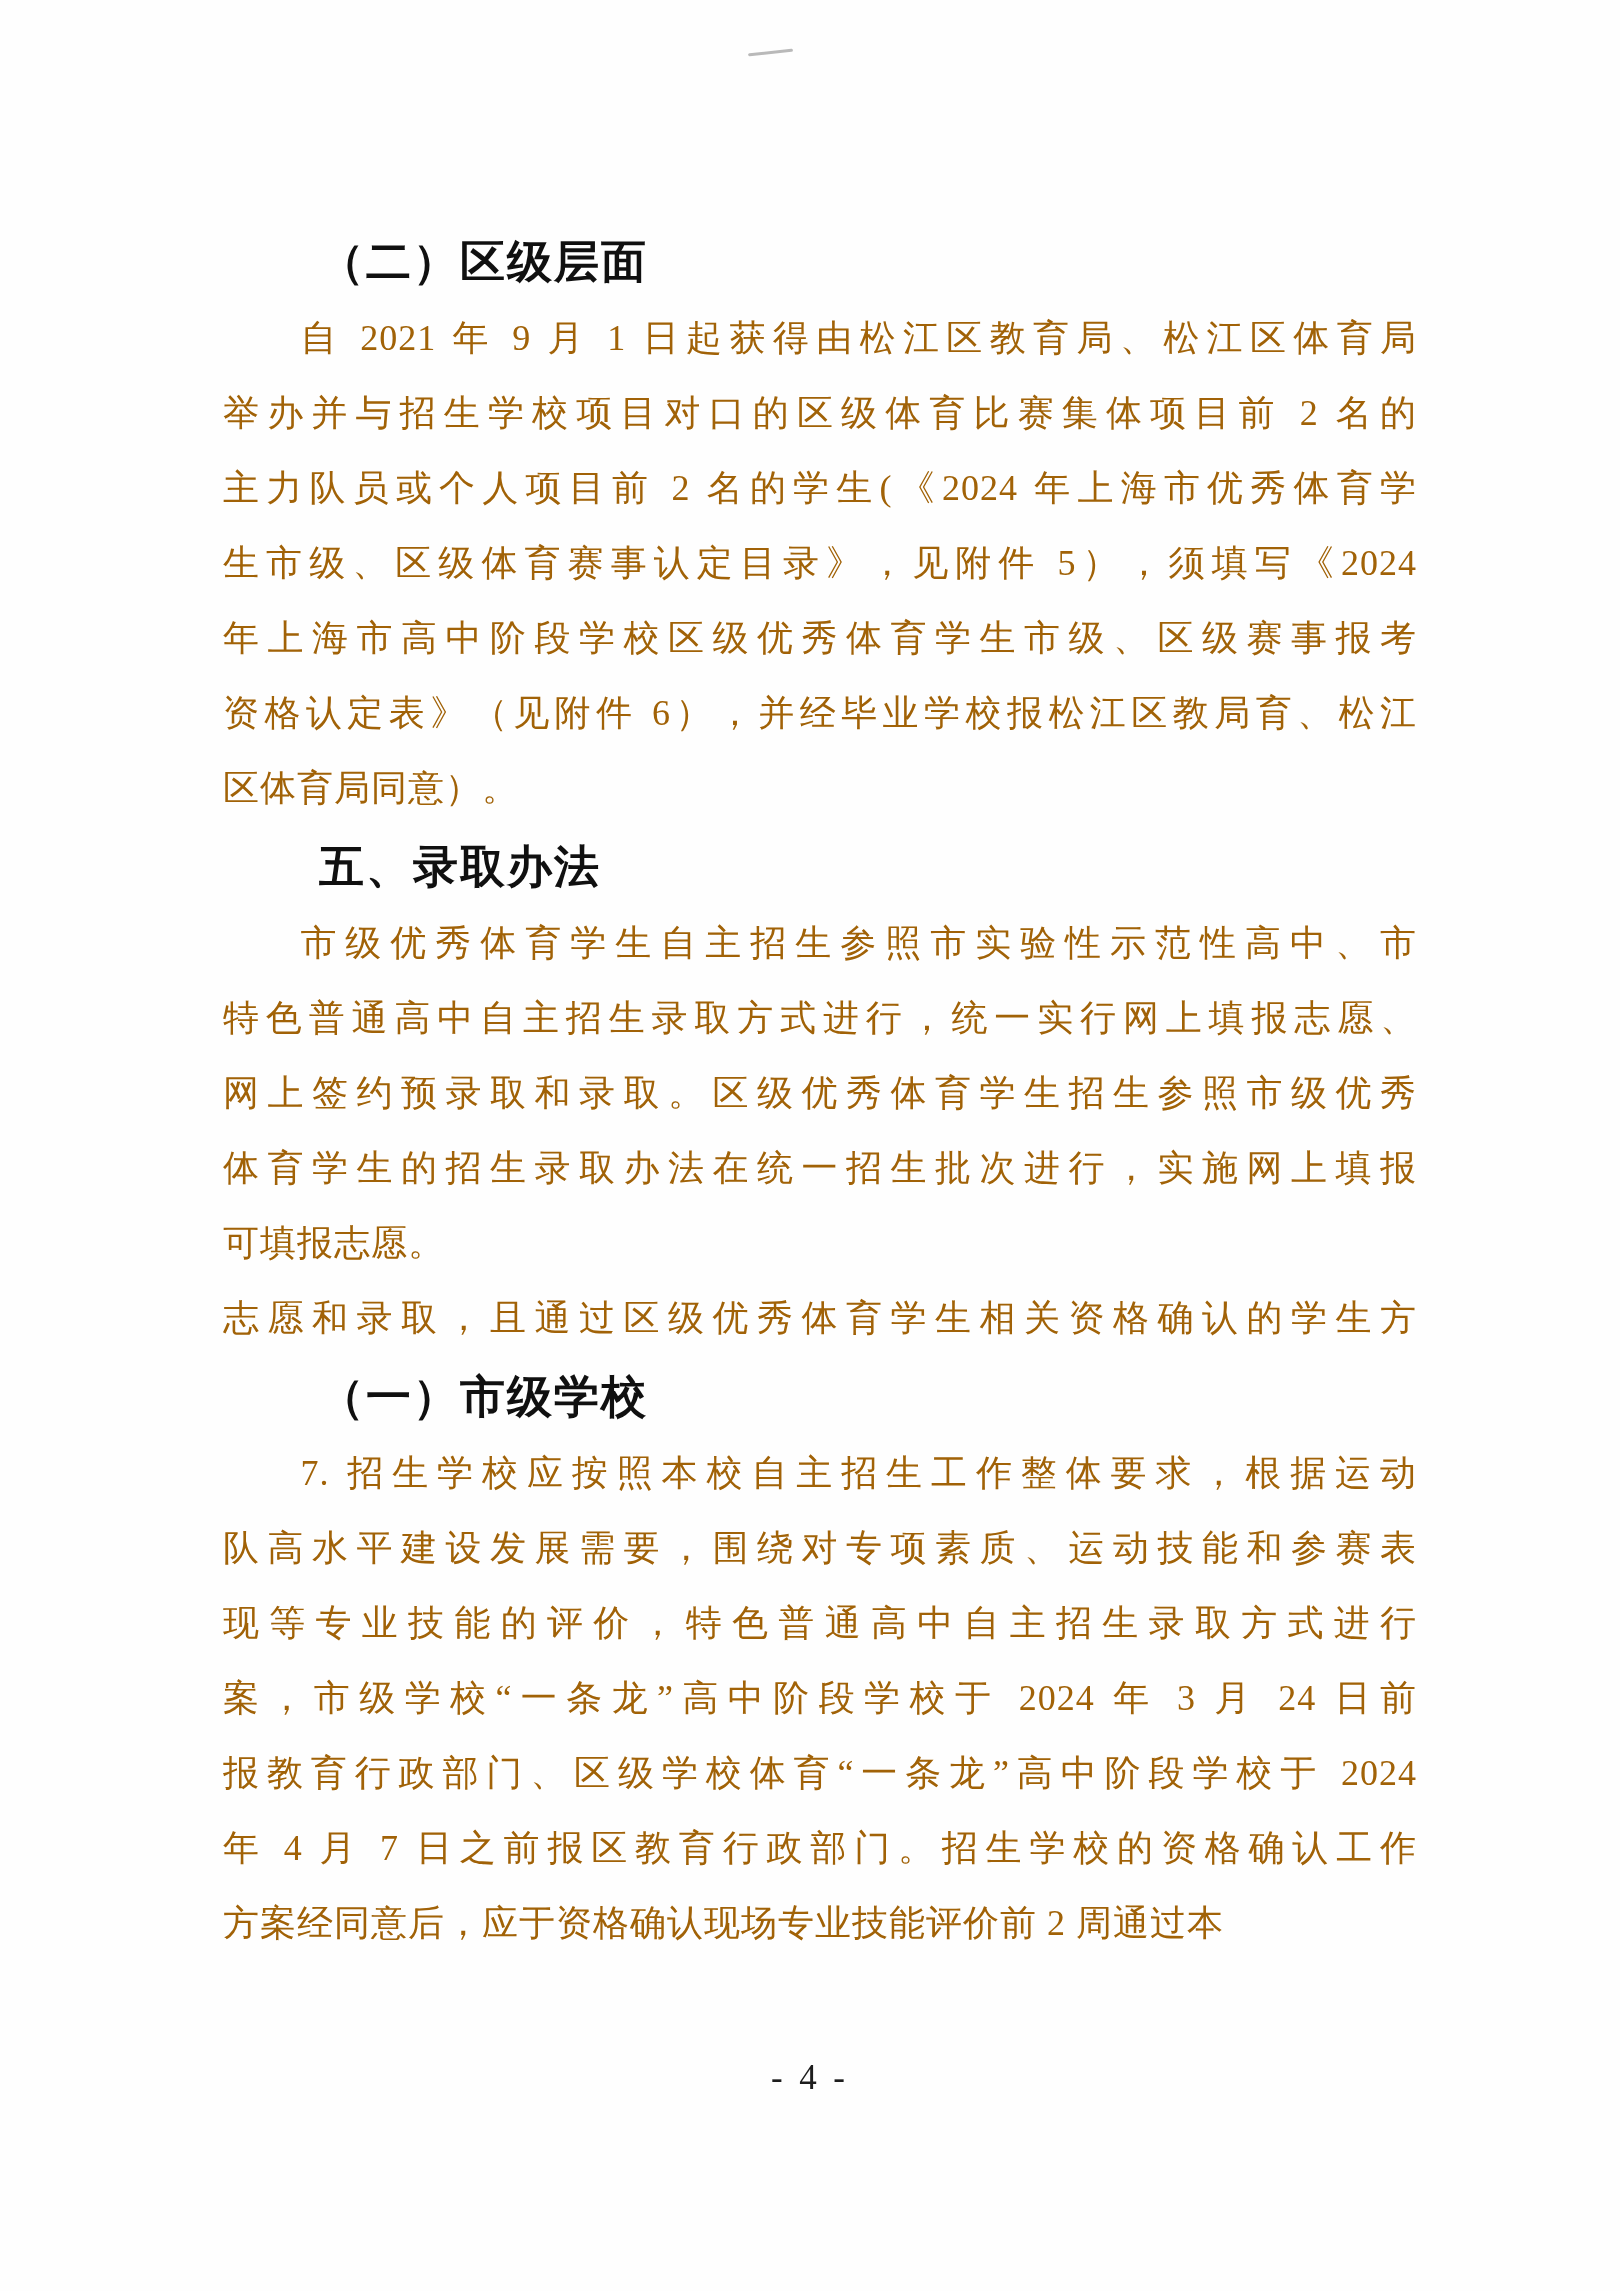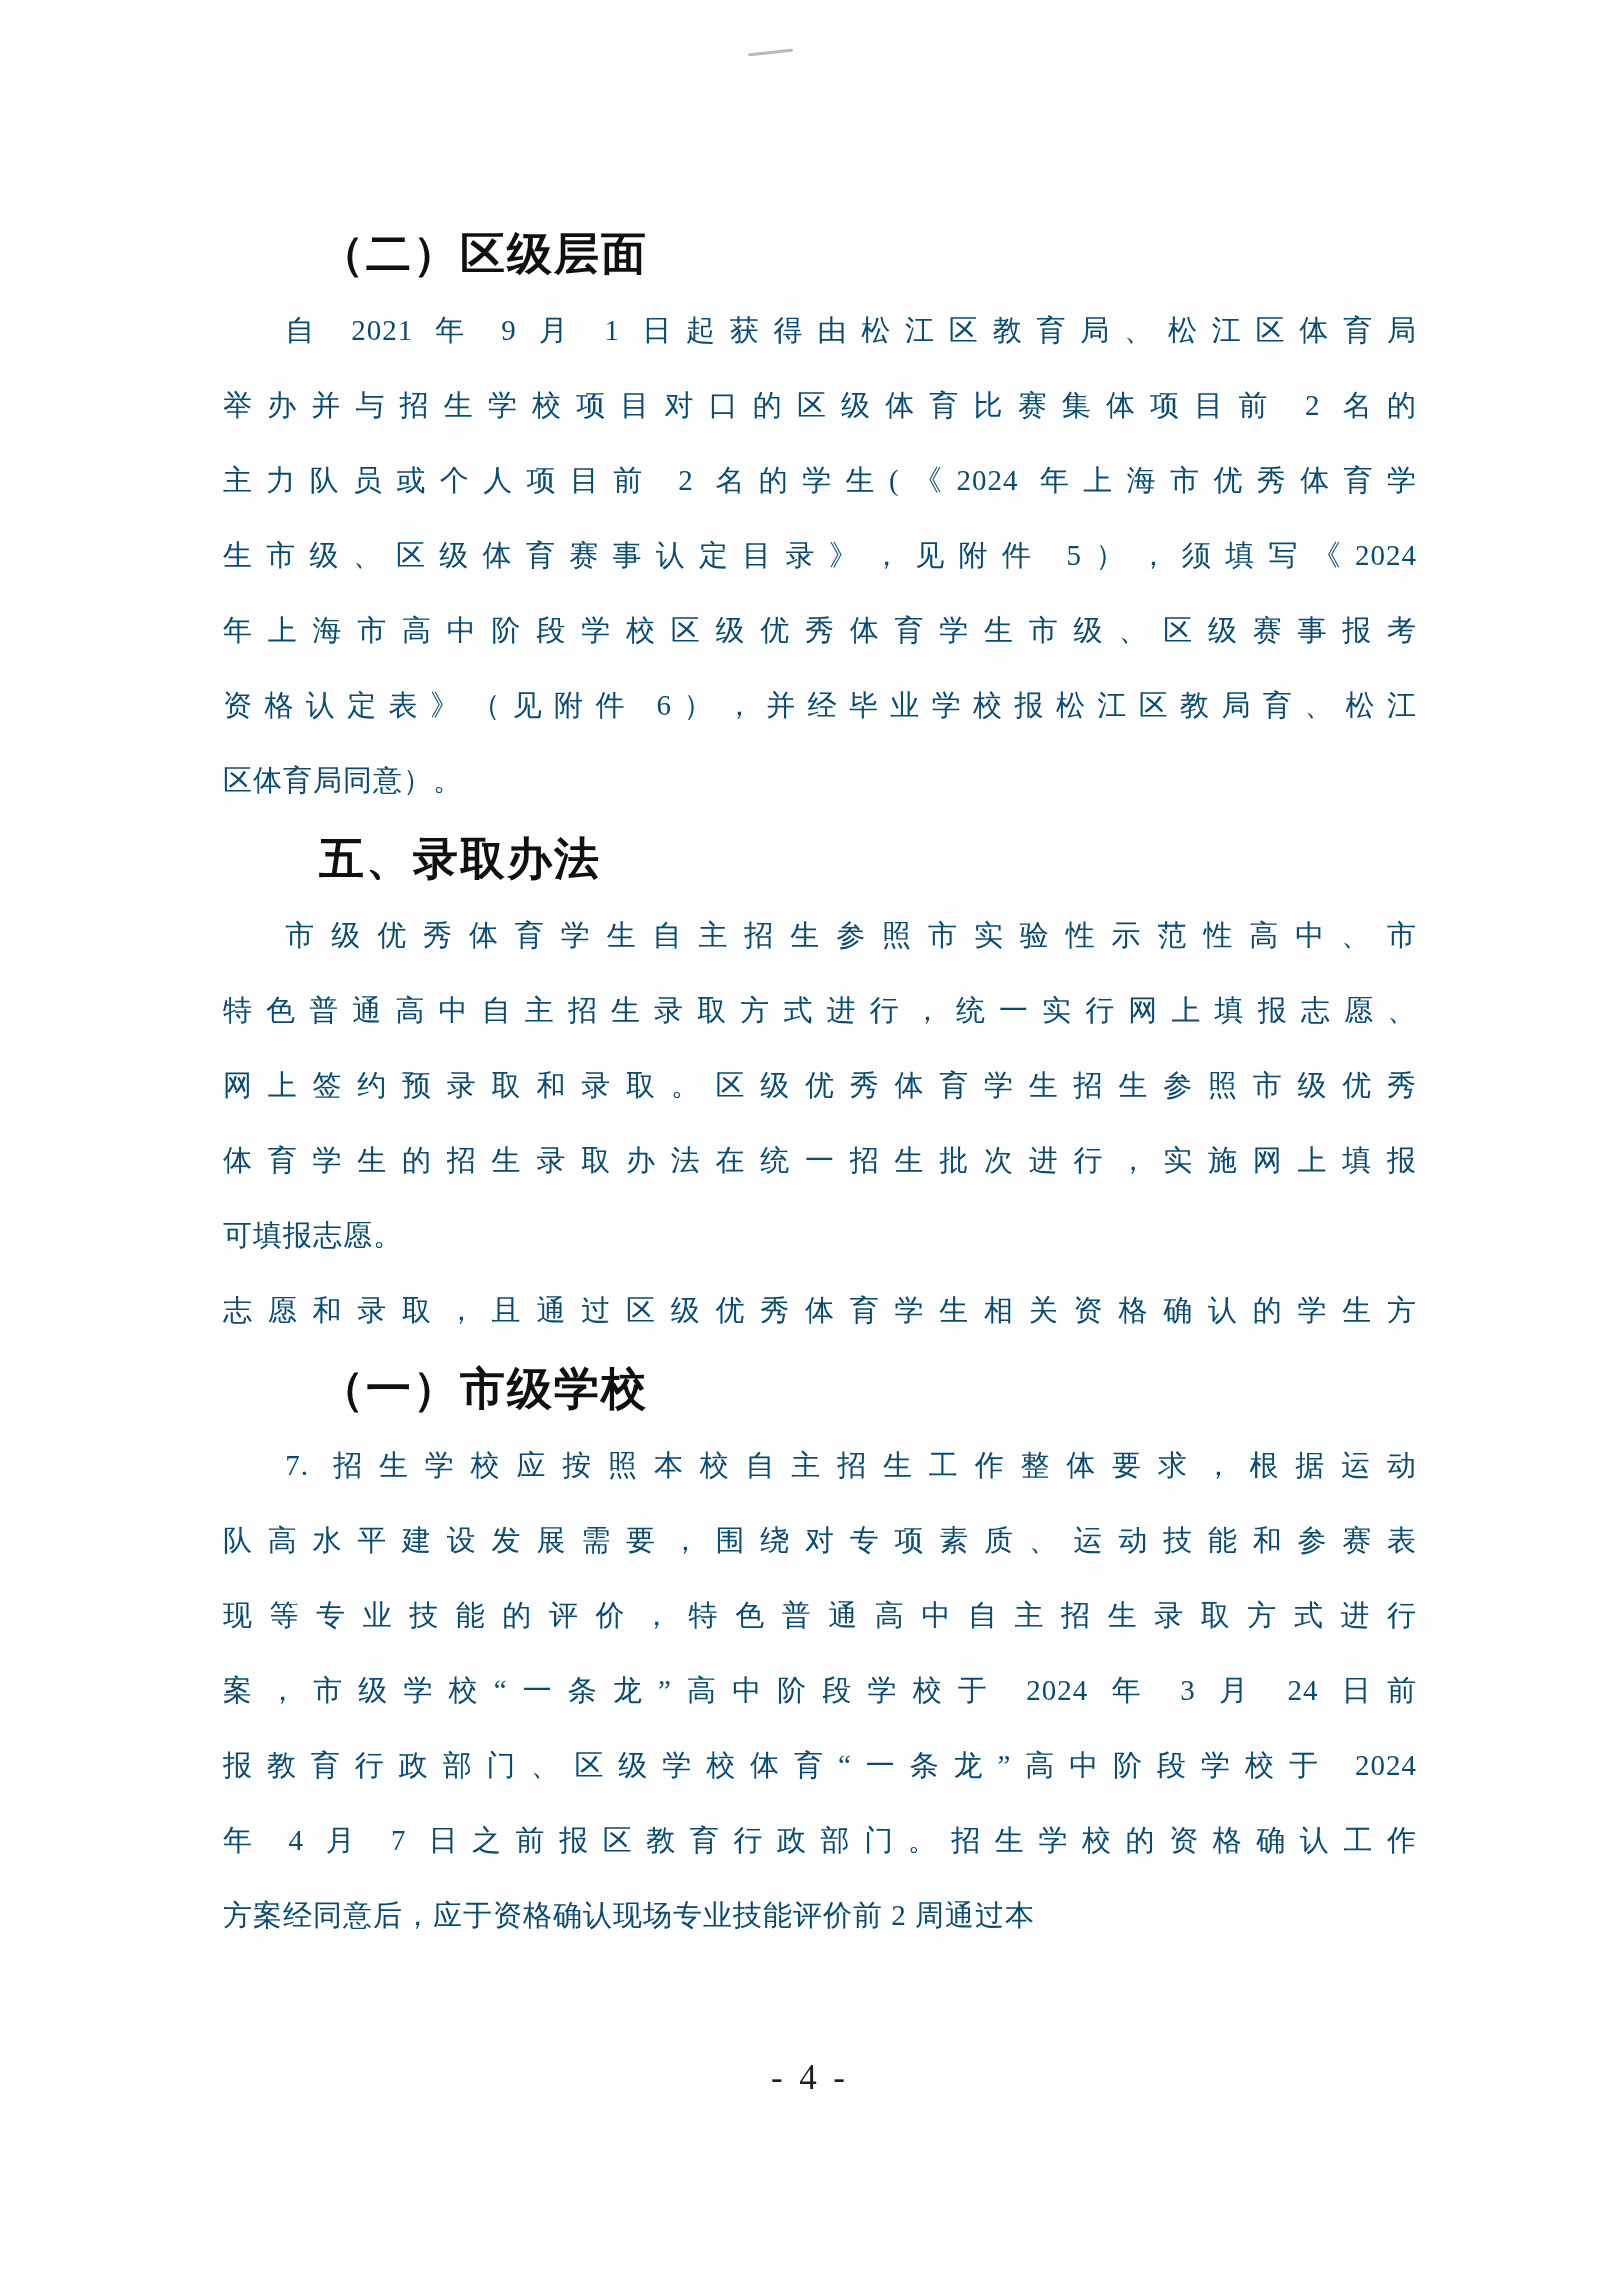--- a/index.html
+++ b/index.html
@@ -22,42 +22,42 @@
     top: 51px;
     width: 45px;
     height: 2.9px;
     background: #b9b9b9;
     border-radius: 2px;
     transform: rotate(-6deg);
   }
   .content {
     position: absolute;
     left: 223px;
-    top: 213px;
+    top: 221px;
     width: 1194px;
     color: #1d1d1d;
   }
   .heading {
     font-family: "Liberation Sans", "DejaVu Sans", sans-serif;
     font-weight: 700;
     font-size: 45px;
     line-height: 75px;
     margin: 2.9px 0 2px 0;
     padding-left: 96px;
     color: #101010;
     letter-spacing: 2px;
   }
   .line {
-    font-size: 29px;
+    font-size: 36px;
     line-height: 75px;
     letter-spacing: 1px;
     white-space: nowrap;
     text-align: justify;
     text-align-last: justify;
-    color: #0c4a6e;
+    color: #a16207;
   }
   .line.indent {
     text-indent: 2.15em;
   }
   .line.end {
     text-align: left;
     text-align-last: left;
     white-space: normal;
   }
   .footer {

